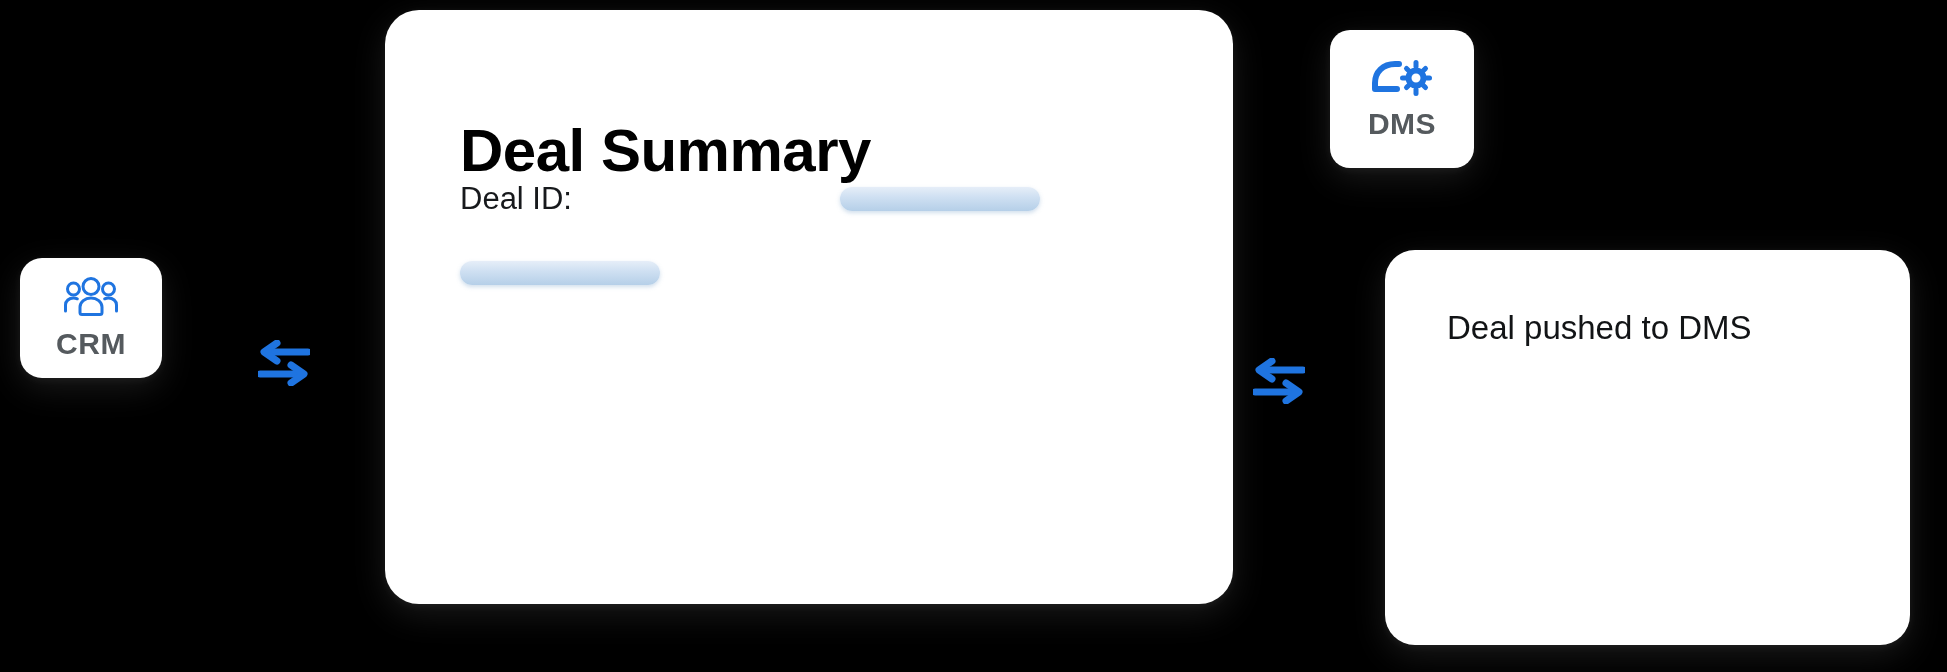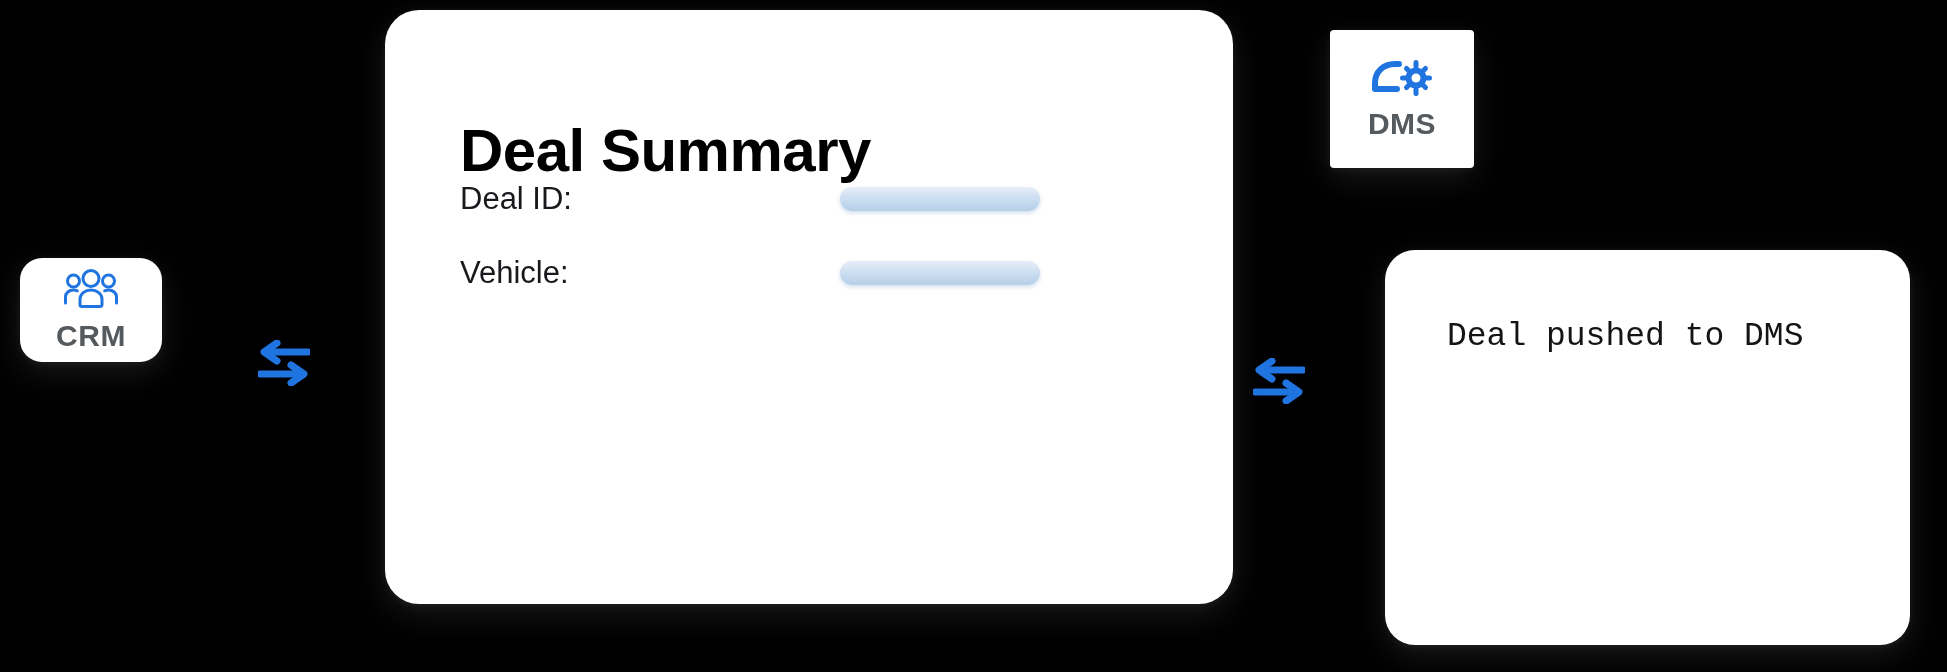--- a/index.html
+++ b/index.html
@@ -25,22 +25,22 @@
     align-items:center; justify-content:center;
     gap:10px;
     border-radius:22px;
   }
   .tile .tile-icon { display:block; line-height:0; }
   .tile .tile-label {
     font-size:30px; font-weight:700; color:#555a5e;
     letter-spacing:0.5px;
   }
 
-  #crm-card { left:20px; top:258px; width:142px; height:104px; }
-  #dms-card { left:1330px; top:30px; width:144px; height:138px; border-radius:4px; }
+  #crm-card { left:20px; top:258px; width:142px; height:120px; }
+  #dms-card { left:1330px; top:30px; width:144px; height:138px; border-radius:20px; }
 
   
   #deal-card {
     left:385px; top:10px; width:848px; height:594px;
     border-radius:34px;
   }
   #deal-title {
     position:absolute; left:75px; top:62px;
     font-size:60px; font-weight:700; color:#000000;
     letter-spacing:-0.5px;
@@ -60,21 +60,21 @@
     background:linear-gradient(180deg,#e6eef8 0%, #cfe0f2 42%, #b5cfe8 100%);
     box-shadow:0 2px 4px rgba(120,160,200,0.35);
     flex:0 0 auto;
   }
 
   
   #status-panel {
     left:1385px; top:250px; width:525px; height:395px;
     border-radius:30px;
   }
-  .status-lines { position:absolute; left:62px; top:68px;font-family:Liberation Mono, monospace; }
+  .status-lines { position:absolute; left:62px; top:59px; }
   .status-line {
     font-size:33px; color:#121416; font-weight:400;
     margin-bottom:38px; white-space:nowrap;
   }
 
   
   .sync-arrows { position:absolute; line-height:0; }
   #sync-left  { left:258px; top:340px; }
   #sync-right { left:1253px; top:358px; }
 </style>
@@ -111,21 +111,20 @@
 
     <div class="deal-rows">
 
       <div class="deal-row">
         <span class="row-label">Deal ID:</span>
         <span class="bar"></span>
       </div>
 
 
       <div class="deal-row">
-        <span class="row-label">Vehicle:</span>
         <span class="bar"></span>
       </div>
 
     </div>
   </div>
 
   <div class="card tile" id="dms-card">
     <span class="tile-icon">
       <svg width="62" height="40" viewBox="0 0 62 40" fill="none">
         <path d="M4 32 h22 M4 32 v-6 C4 15 12 7 24 7 h4" stroke="#1f74e0" stroke-width="6" stroke-linecap="round" stroke-linejoin="round" fill="none"></path>

